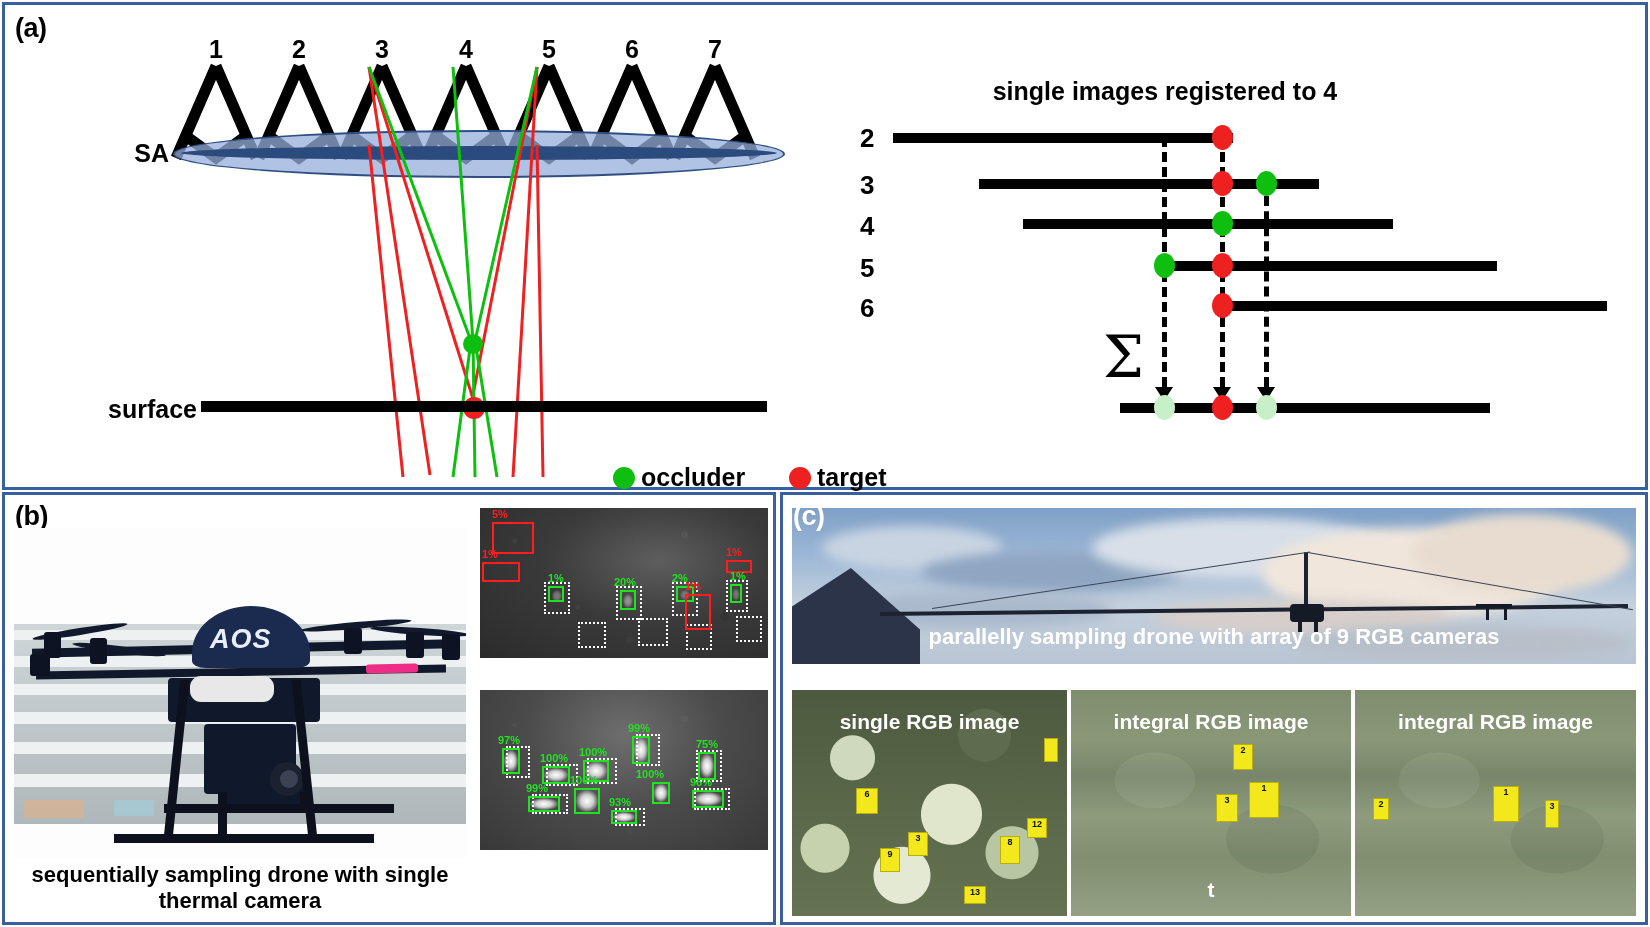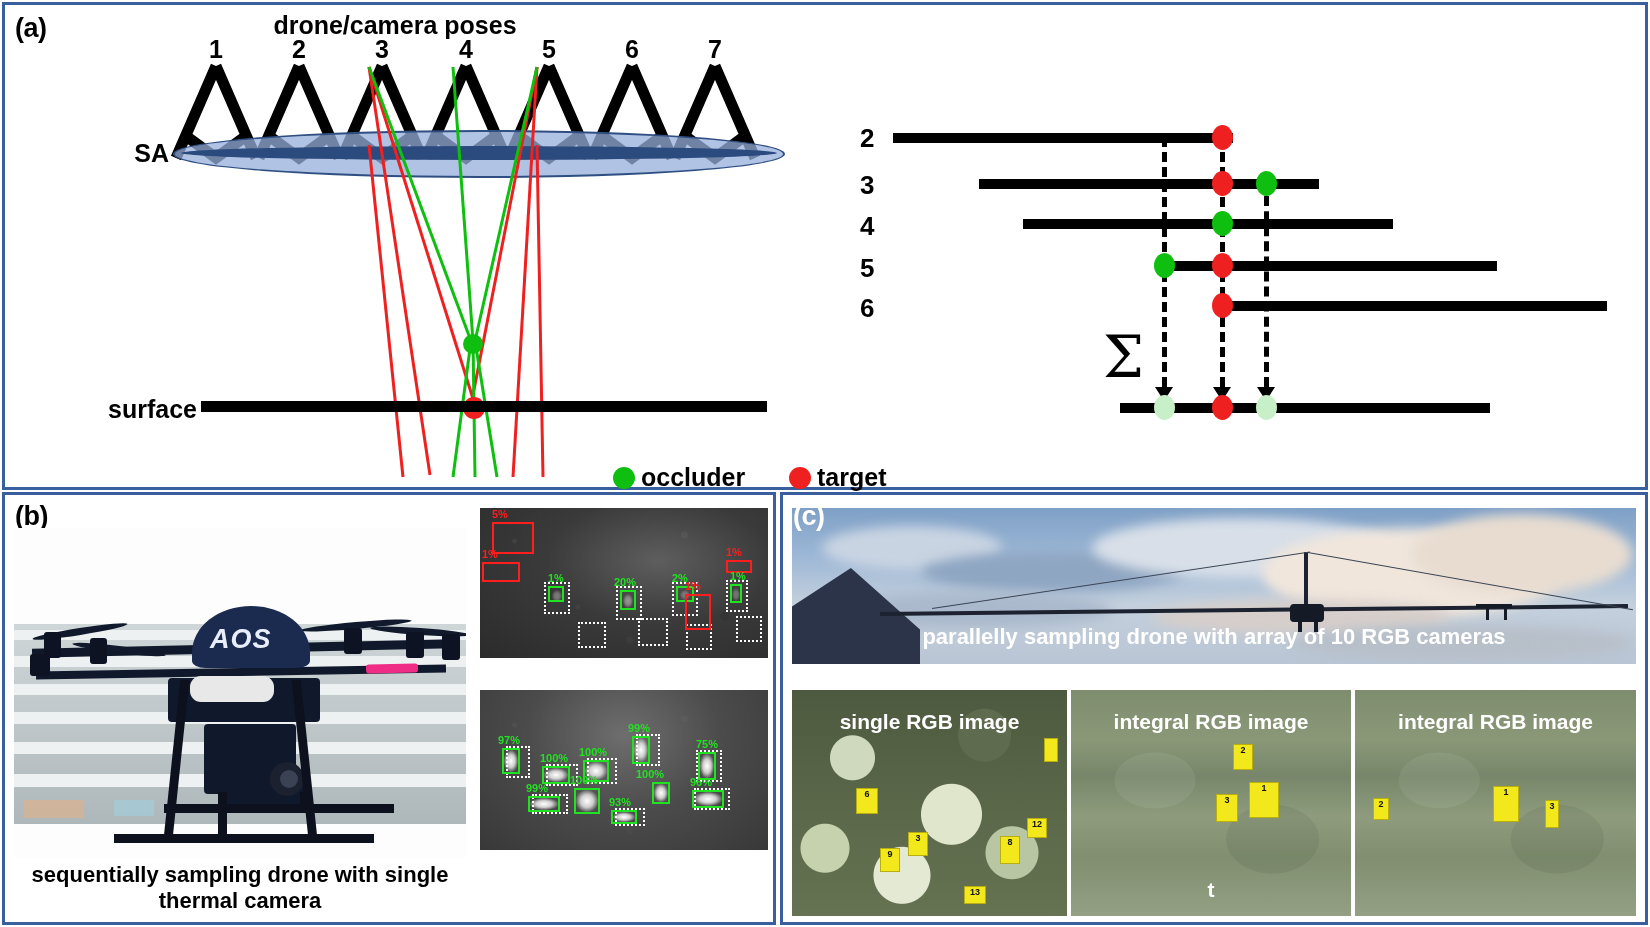--- a/index.html
+++ b/index.html
@@ -177,21 +177,20 @@
 </style>
 </head>
 <body>
 
 <div class="figure">
 
   <div class="panel" id="panel-a">
 
     <div class="panel-label" style="left:10px; top:8px;">(a)</div>
 
-    <div class="ttl" style="left:180px; top:6px; width:420px; font-size:25px;">drone/camera poses</div>
 
     <div class="pose-num" style="left:196px; top:30px;">1</div>
     <div class="pose-num" style="left:279px; top:30px;">2</div>
     <div class="pose-num" style="left:362px; top:30px;">3</div>
     <div class="pose-num" style="left:446px; top:30px;">4</div>
     <div class="pose-num" style="left:529px; top:30px;">5</div>
     <div class="pose-num" style="left:612px; top:30px;">6</div>
     <div class="pose-num" style="left:695px; top:30px;">7</div>
 
     <svg width="640" height="110" style="position:absolute; left:155px; top:55px;">
@@ -233,20 +232,21 @@
     <div class="dot red" style="left:458px; top:392px; width:22px; height:22px;"></div>
 
     <div class="surface-line" style="left:196px; top:396px; width:566px; height:11px;"></div>
     <div class="ttl" style="left:84px; top:390px; width:108px; font-size:25px; text-align:right;">surface</div>
 
     <div class="dot green" style="left:608px; top:462px; width:22px; height:22px;"></div>
     <div class="legend-item" style="left:636px; top:458px;">occluder</div>
     <div class="dot red" style="left:784px; top:462px; width:22px; height:22px;"></div>
     <div class="legend-item" style="left:812px; top:458px;">target</div>
 
+    <div class="ttl" style="left:920px; top:72px; width:480px; font-size:25px;">single images registered to 4</div>
 
     <div class="row-label" style="left:855px; top:118px;">2</div>
     <div class="row-label" style="left:855px; top:165px;">3</div>
     <div class="row-label" style="left:855px; top:206px;">4</div>
     <div class="row-label" style="left:855px; top:248px;">5</div>
     <div class="row-label" style="left:855px; top:288px;">6</div>
 
     <div class="dash-line" style="left:1157px; top:132px; height:250px;"></div>
     <div class="dash-line" style="left:1215px; top:132px; height:250px;"></div>
     <div class="dash-line" style="left:1259px; top:176px; height:206px;"></div>
@@ -497,21 +497,21 @@
     <div class="boom" style="left:88px; top:100px; width:748px; height:4px; transform:rotate(-0.6deg);"></div>
     <div class="mast" style="left:512px; top:44px; width:4px; height:58px;"></div>
     <div class="wire" style="left:140px; top:100px; width:382px; transform:rotate(-8.5deg);"></div>
     <div class="wire" style="left:516px; top:44px; width:330px; transform:rotate(10deg);"></div>
     <div class="ctr-drone" style="left:498px; top:96px; width:34px; height:18px; border-radius:4px;"></div>
     <div class="ctr-drone" style="left:506px; top:112px; width:4px; height:12px;"></div>
     <div class="ctr-drone" style="left:522px; top:112px; width:4px; height:12px;"></div>
     <div class="ctr-drone" style="left:684px; top:96px; width:36px; height:4px;"></div>
     <div class="ctr-drone" style="left:694px; top:98px; width:3px; height:14px;"></div>
     <div class="ctr-drone" style="left:712px; top:98px; width:3px; height:14px;"></div>
-    <div class="sky-cap" style="left:0; top:116px;">parallelly sampling drone with array of 10 RGB cameras</div>
+    <div class="sky-cap" style="left:0; top:116px;">parallelly sampling drone with array of 9 RGB cameras</div>
   </div>
 
   <div class="fieldphoto photo" id="rgb-single">
     <div class="bg"></div>
     <div class="ylabel" style="left:64px;  top:98px;  width:22px; height:26px;">
         <span>6</span>
       </div>
     <div class="ylabel" style="left:116px; top:142px; width:20px; height:24px;">
         <span>3</span>
       </div>

